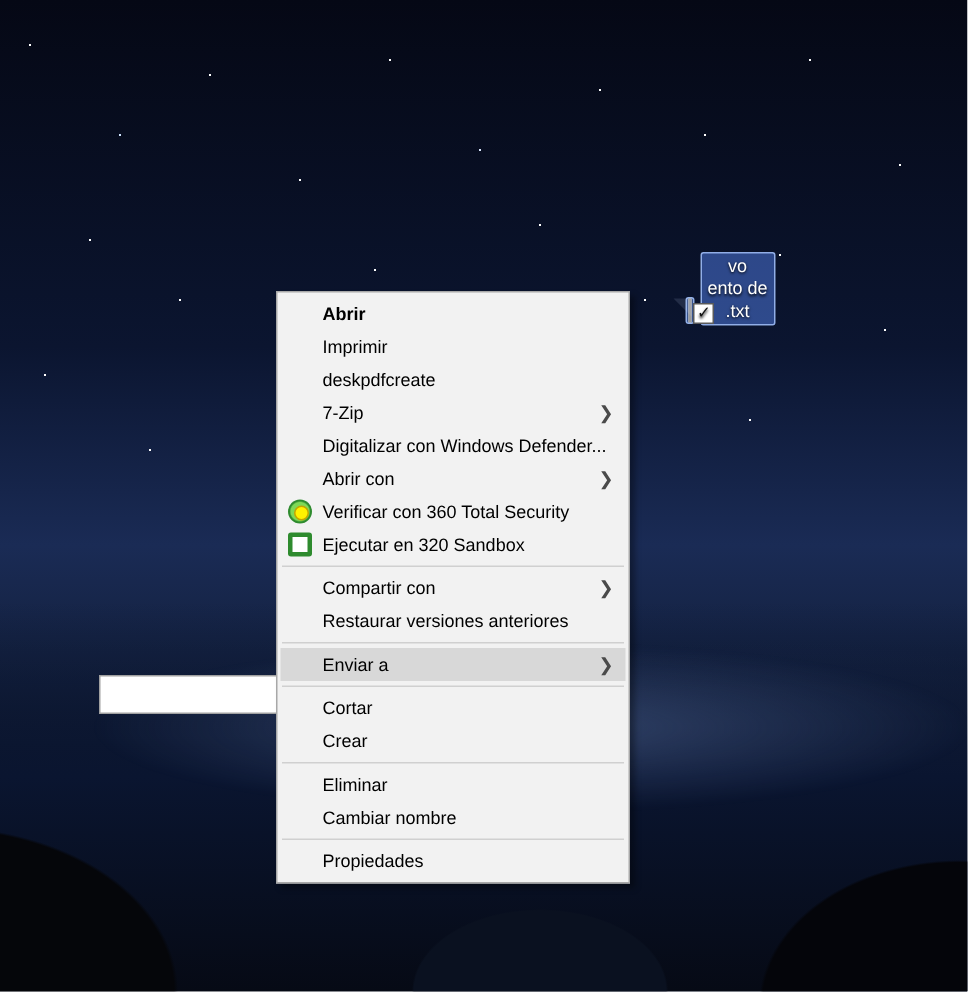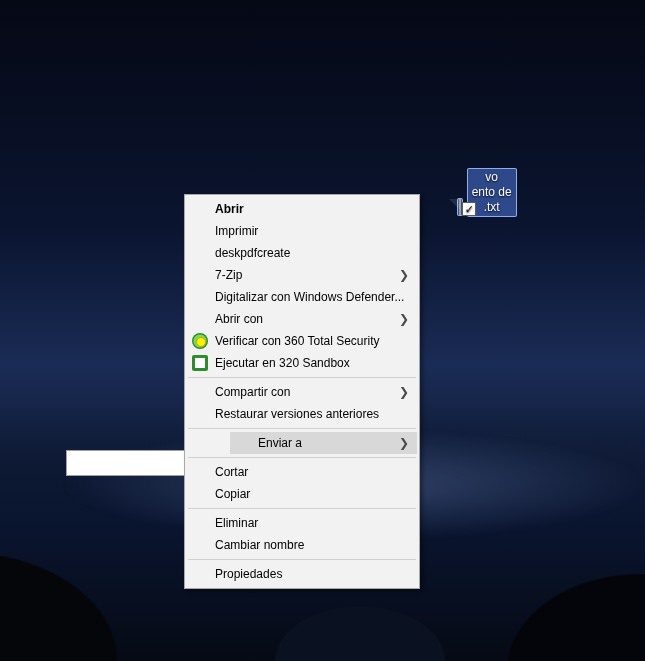--- a/index.html
+++ b/index.html
@@ -75,21 +75,21 @@
     background:#f2f2f2;border:1px solid #a8a8a8;box-shadow:3px 3px 4px rgba(0,0,0,.35);
     padding:3px 2px;box-sizing:border-box;z-index:5;
   }
   .mi{
     display:flex;align-items:center;height:22px;padding:0 26px 0 28px;position:relative;white-space:nowrap;
     cursor:default;
   }
   .mi .ico{position:absolute;left:5px;top:3px;width:16px;height:16px;}
   .mi .arrow{position:absolute;right:8px;top:4px;font-size:12px;color:#4a4a4a;font-family:sans-serif;}
   .mi.bold{font-weight:600;}
-  .mi.hl{background:#d8d8d8;margin-left:43px;}
+  .mi.hl{background:#d8d8d8;}
   .sep{height:1px;margin:3px 1px;background:#d0d0d0;}
 
   
   .ico-360a{border-radius:50%;background:radial-gradient(circle at 50% 50%,#7ed957 0 6px,#2e8b2e 7px 8px);position:relative;}
   .ico-360a::after{content:"";position:absolute;left:4px;top:4px;width:8px;height:8px;border-radius:50%;background:#fff200;border:1px solid #c4a400;}
   .ico-360b{background:#2e8b2e;border-radius:2px;position:relative;}
   .ico-360b::after{content:"";position:absolute;left:3px;top:3px;width:10px;height:10px;background:#fff;}
 
   
   .stub{
@@ -161,21 +161,21 @@
     <div class="sep"></div>
     <div class="mi hl">
       <span>Enviar a</span>
       <span class="arrow">❯</span>
     </div>
     <div class="sep"></div>
     <div class="mi">
         <span>Cortar</span>
       </div>
     <div class="mi">
-        <span>Copiar</span>
+        <span>Crear</span>
       </div>
     <div class="sep"></div>
     <div class="mi">
         <span>Eliminar</span>
       </div>
     <div class="mi">
         <span>Cambiar nombre</span>
       </div>
     <div class="sep"></div>
     <div class="mi">

